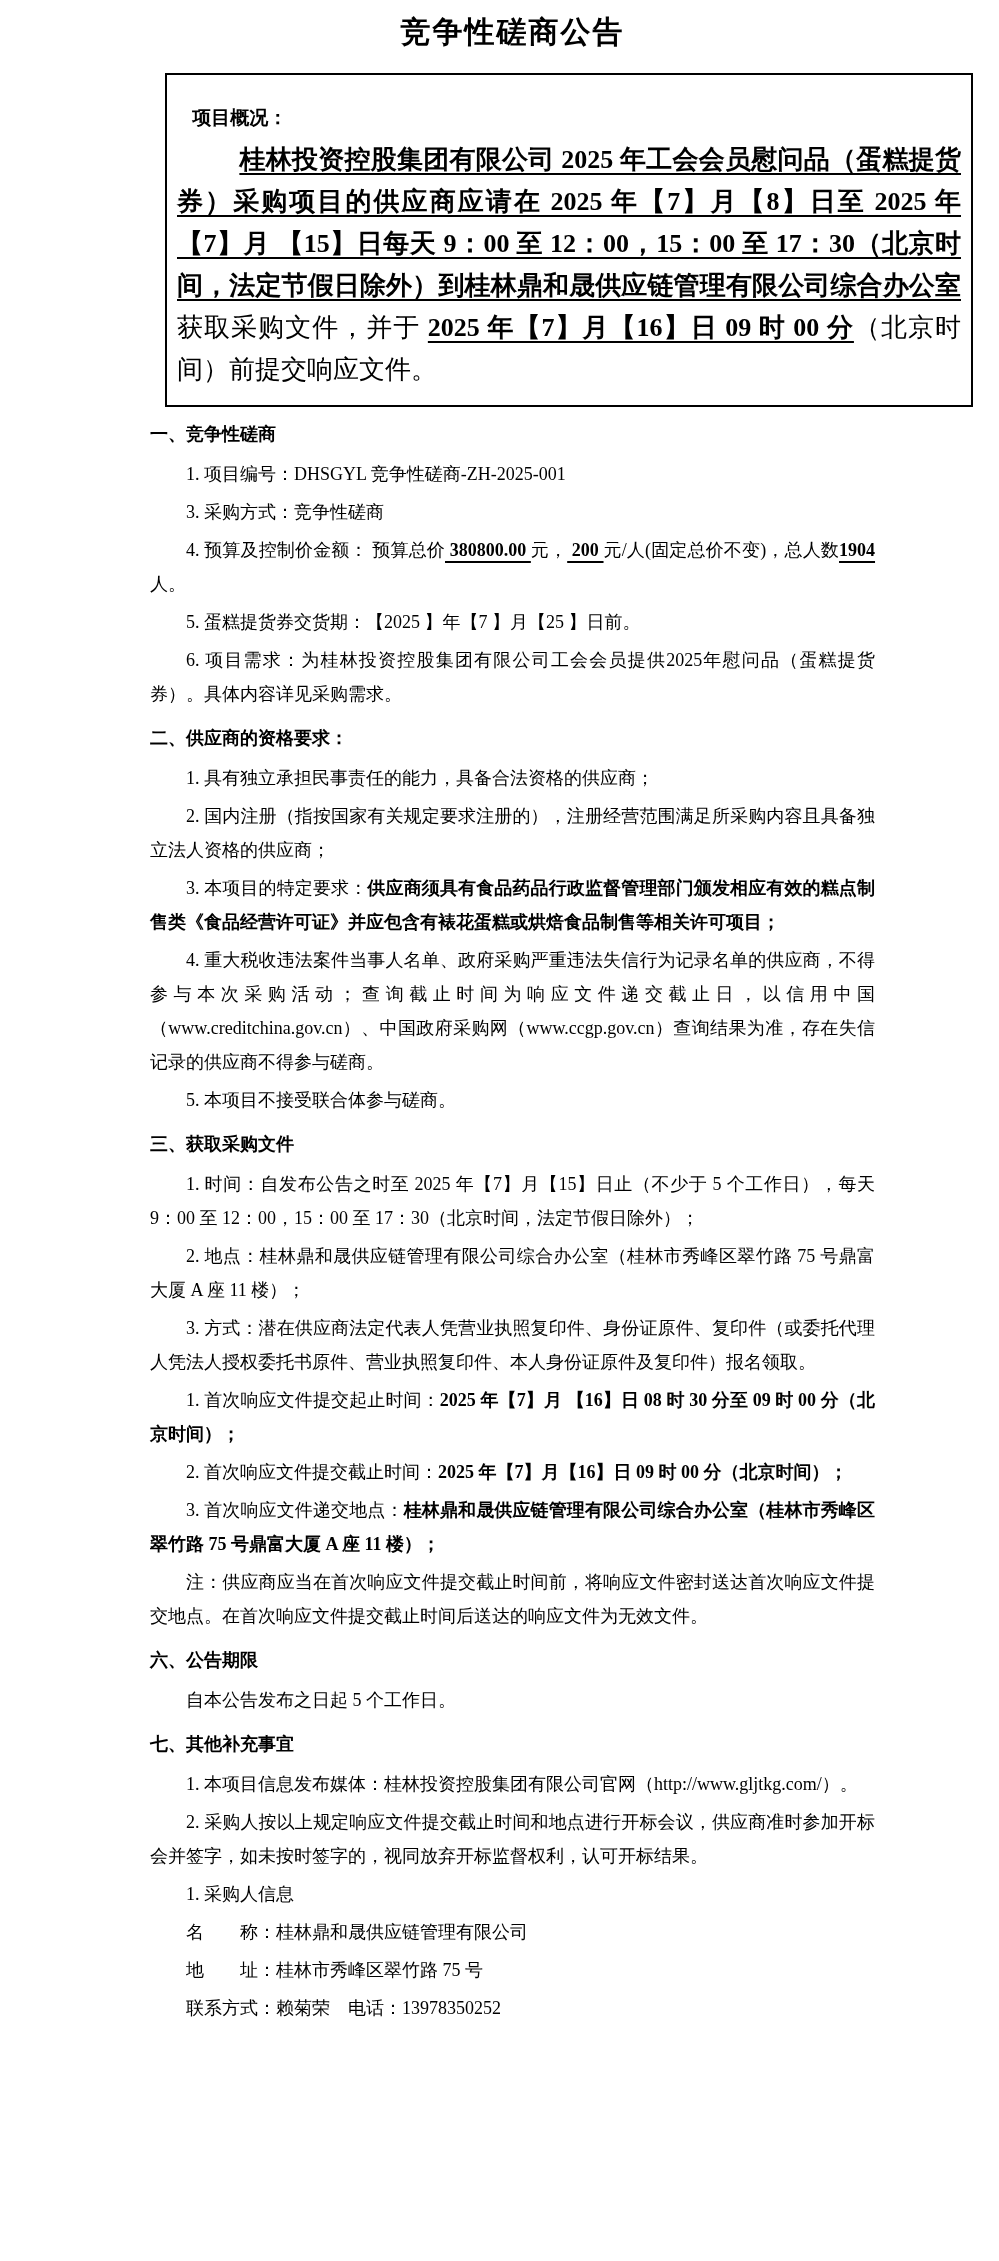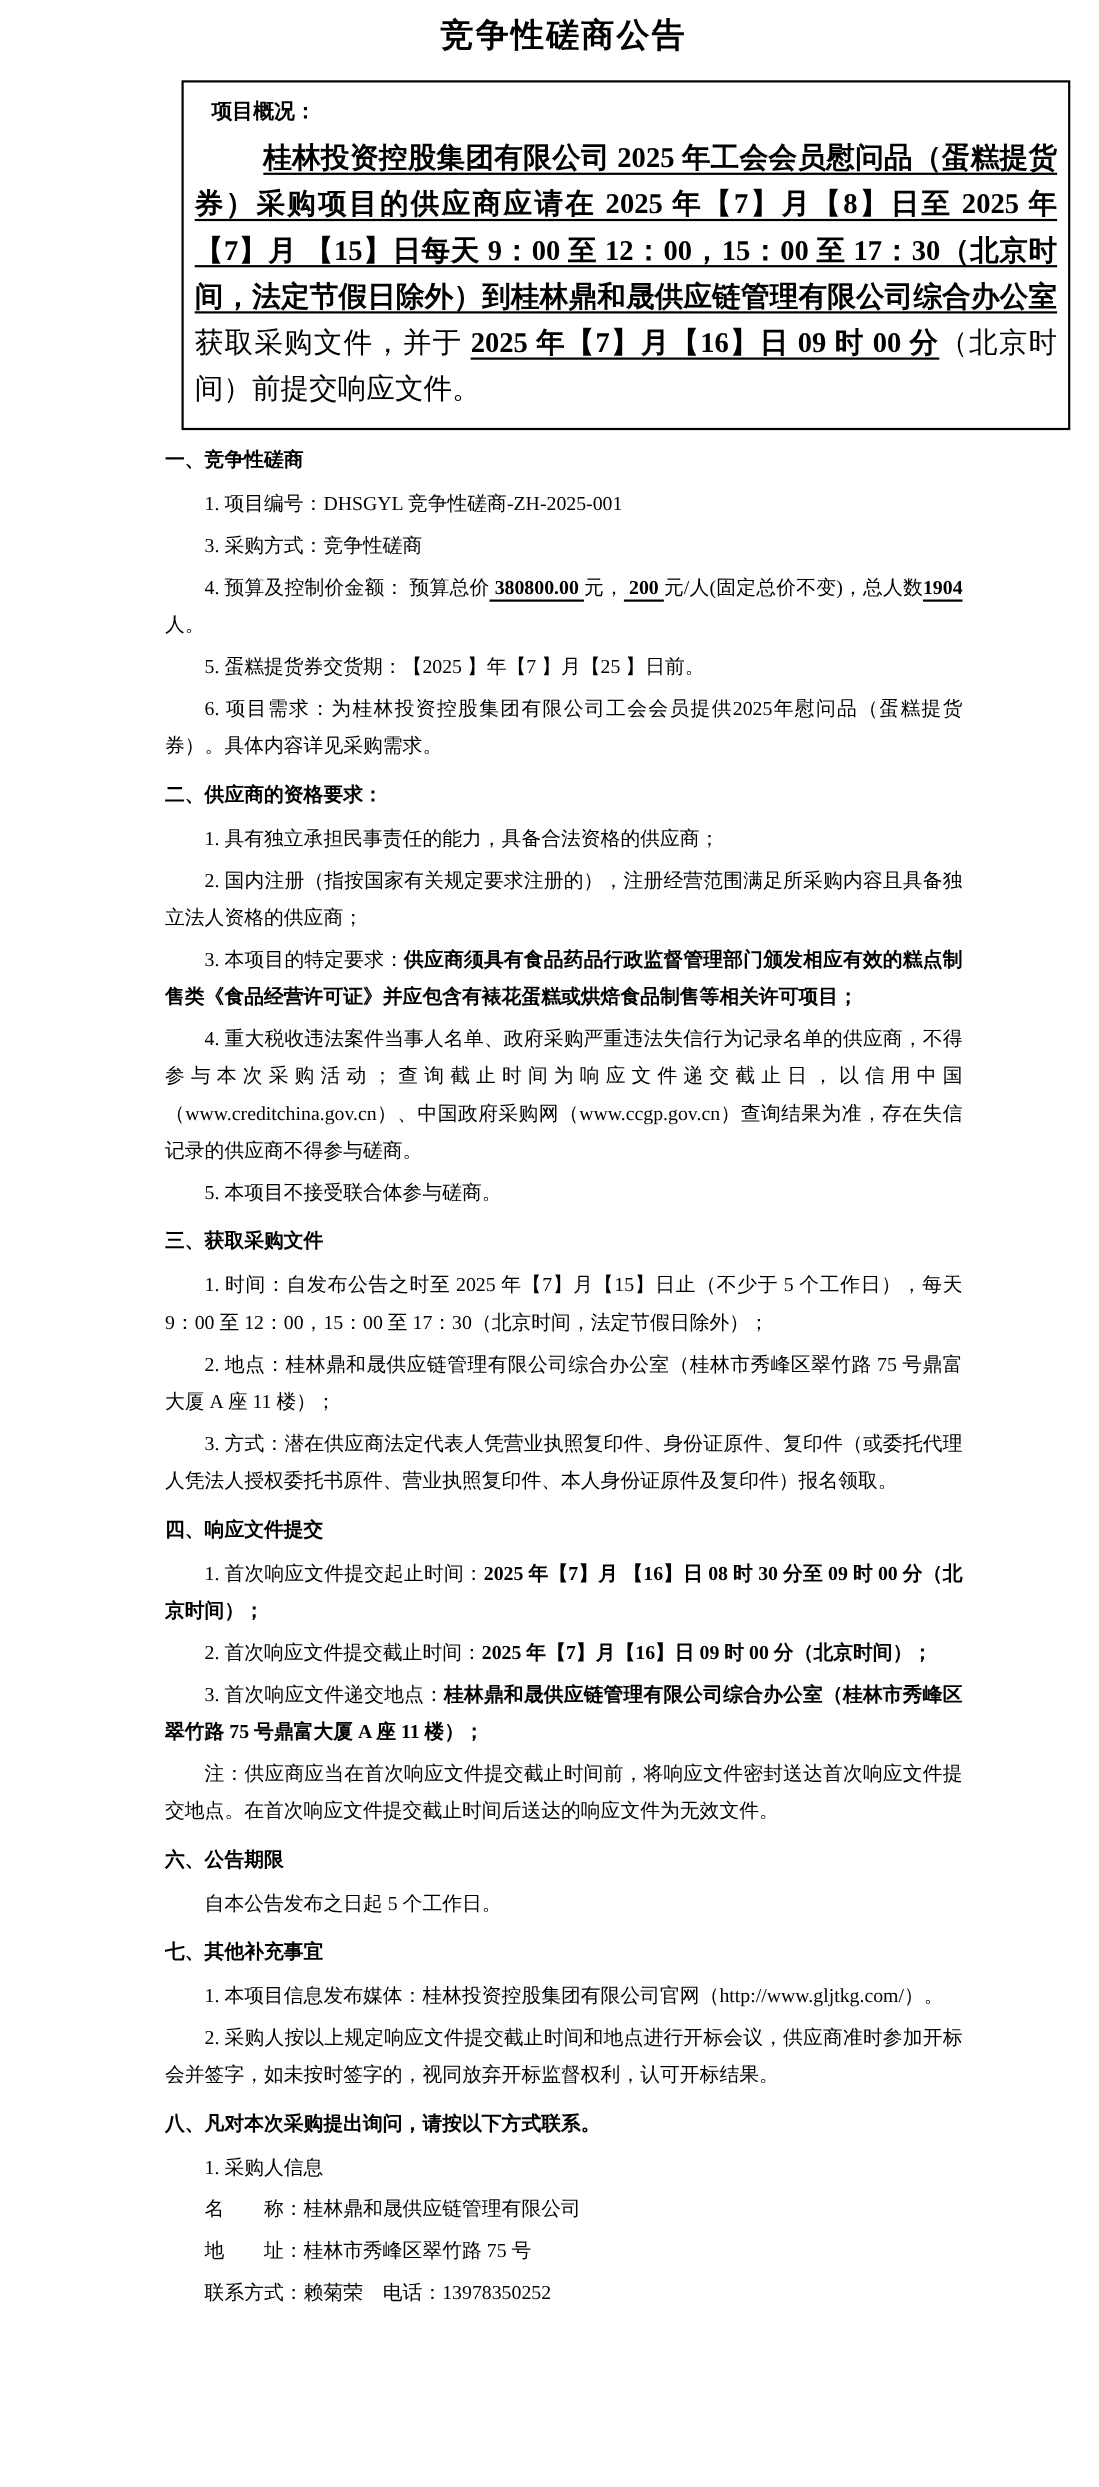--- a/index.html
+++ b/index.html
@@ -17,21 +17,21 @@
   .page-title {
     text-align:center;
     font-size:30px;
     font-weight:bold;
     margin:2px 0 16px 0;
     letter-spacing:2px;
   }
   .overview-box {
     border:2px solid #000000;
     margin:20px -98px 0 15px;   
-    padding:12px 10px 14px 10px;
+    padding:28px 10px 14px 10px;
   }
   .box-label {
     margin:0;
     font-weight:bold;
     text-indent:0.8em;
     line-height:30px;
     font-size:19px;
   }
   .box-para {
     margin:6px 0 0 0;
@@ -90,37 +90,35 @@
         <p class="para"><span>4. 重大税收违法案件当事人名单、政府采购严重违法失信行为记录名单的供应商，不得参与本次采购活动；查询截止时间为响应文件递交截止日，以信用中国（www.creditchina.gov.cn）、中国政府采购网（www.ccgp.gov.cn）查询结果为准，存在失信记录的供应商不得参与磋商。</span></p>
         <p class="para"><span>5. 本项目不接受联合体参与磋商。</span></p>
       </div>
       <div>
         <div class="sec-heading">三、获取采购文件</div>
         <p class="para"><span>1. 时间：自发布公告之时至 2025 年【7】月【15】日止（不少于 5 个工作日），每天 9：00 至 12：00，15：00 至 17：30（北京时间，法定节假日除外）；</span></p>
         <p class="para"><span>2. 地点：桂林鼎和晟供应链管理有限公司综合办公室（桂林市秀峰区翠竹路 75 号鼎富大厦 A 座 11 楼）；</span></p>
         <p class="para"><span>3. 方式：潜在供应商法定代表人凭营业执照复印件、身份证原件、复印件（或委托代理人凭法人授权委托书原件、营业执照复印件、本人身份证原件及复印件）报名领取。</span></p>
       </div>
       <div>
-        <div class="sec-heading">四、响应文件提交</div>
         <p class="para"><span>1. 首次响应文件提交起止时间：</span><span class="b">2025 年【7】月 【16】日 08 时 30 分至 09 时 00 分（北京时间）；</span></p>
         <p class="para"><span>2. 首次响应文件提交截止时间：</span><span class="b">2025 年【7】月【16】日 09 时 00 分（北京时间）；</span></p>
         <p class="para"><span>3. 首次响应文件递交地点：</span><span class="b">桂林鼎和晟供应链管理有限公司综合办公室（桂林市秀峰区翠竹路 75 号鼎富大厦 A 座 11 楼）；</span></p>
         <p class="para"><span>注：供应商应当在首次响应文件提交截止时间前，将响应文件密封送达首次响应文件提交地点。在首次响应文件提交截止时间后送达的响应文件为无效文件。</span></p>
       </div>
       <div>
         <div class="sec-heading">六、公告期限</div>
         <p class="para"><span>自本公告发布之日起 5 个工作日。</span></p>
       </div>
       <div>
         <div class="sec-heading">七、其他补充事宜</div>
         <p class="para"><span>1. 本项目信息发布媒体：桂林投资控股集团有限公司官网（http://www.gljtkg.com/）。</span></p>
         <p class="para"><span>2. 采购人按以上规定响应文件提交截止时间和地点进行开标会议，供应商准时参加开标会并签字，如未按时签字的，视同放弃开标监督权利，认可开标结果。</span></p>
       </div>
       <div>
-        <div class="sec-heading">八、凡对本次采购提出询问，请按以下方式联系。</div>
         <p class="para"><span>1. 采购人信息</span></p>
         <p class="para"><span>名　　称：桂林鼎和晟供应链管理有限公司</span></p>
         <p class="para"><span>地　　址：桂林市秀峰区翠竹路 75 号</span></p>
         <p class="para"><span>联系方式：赖菊荣　电话：13978350252</span></p>
       </div>
     </div>
 
 </div>
 
 </body></html>

